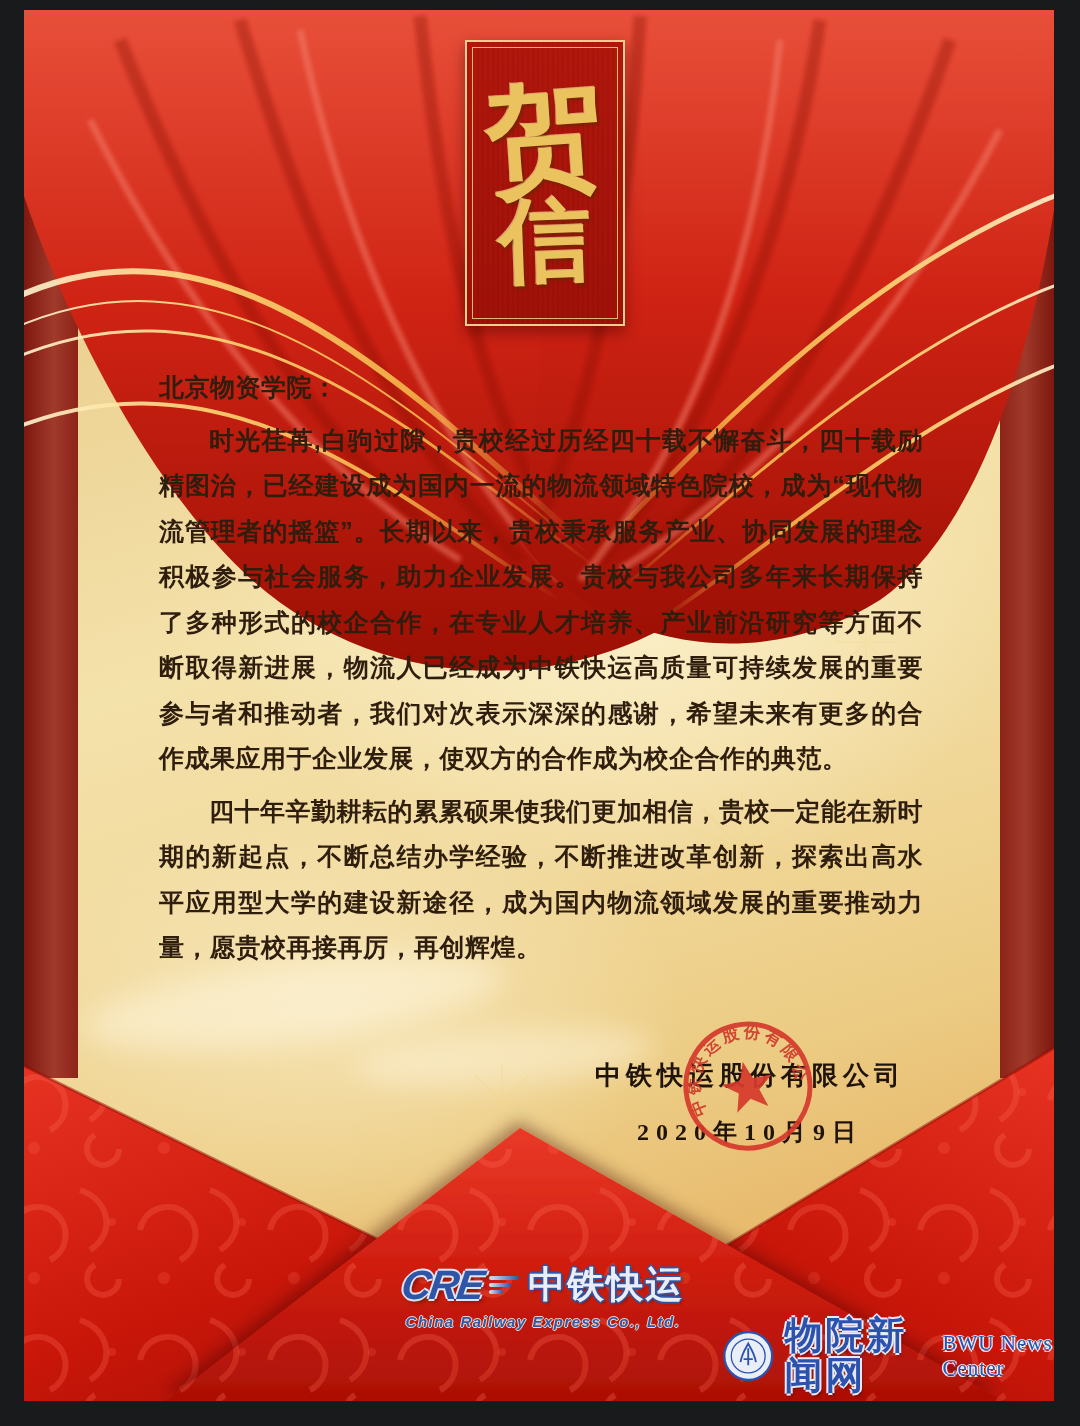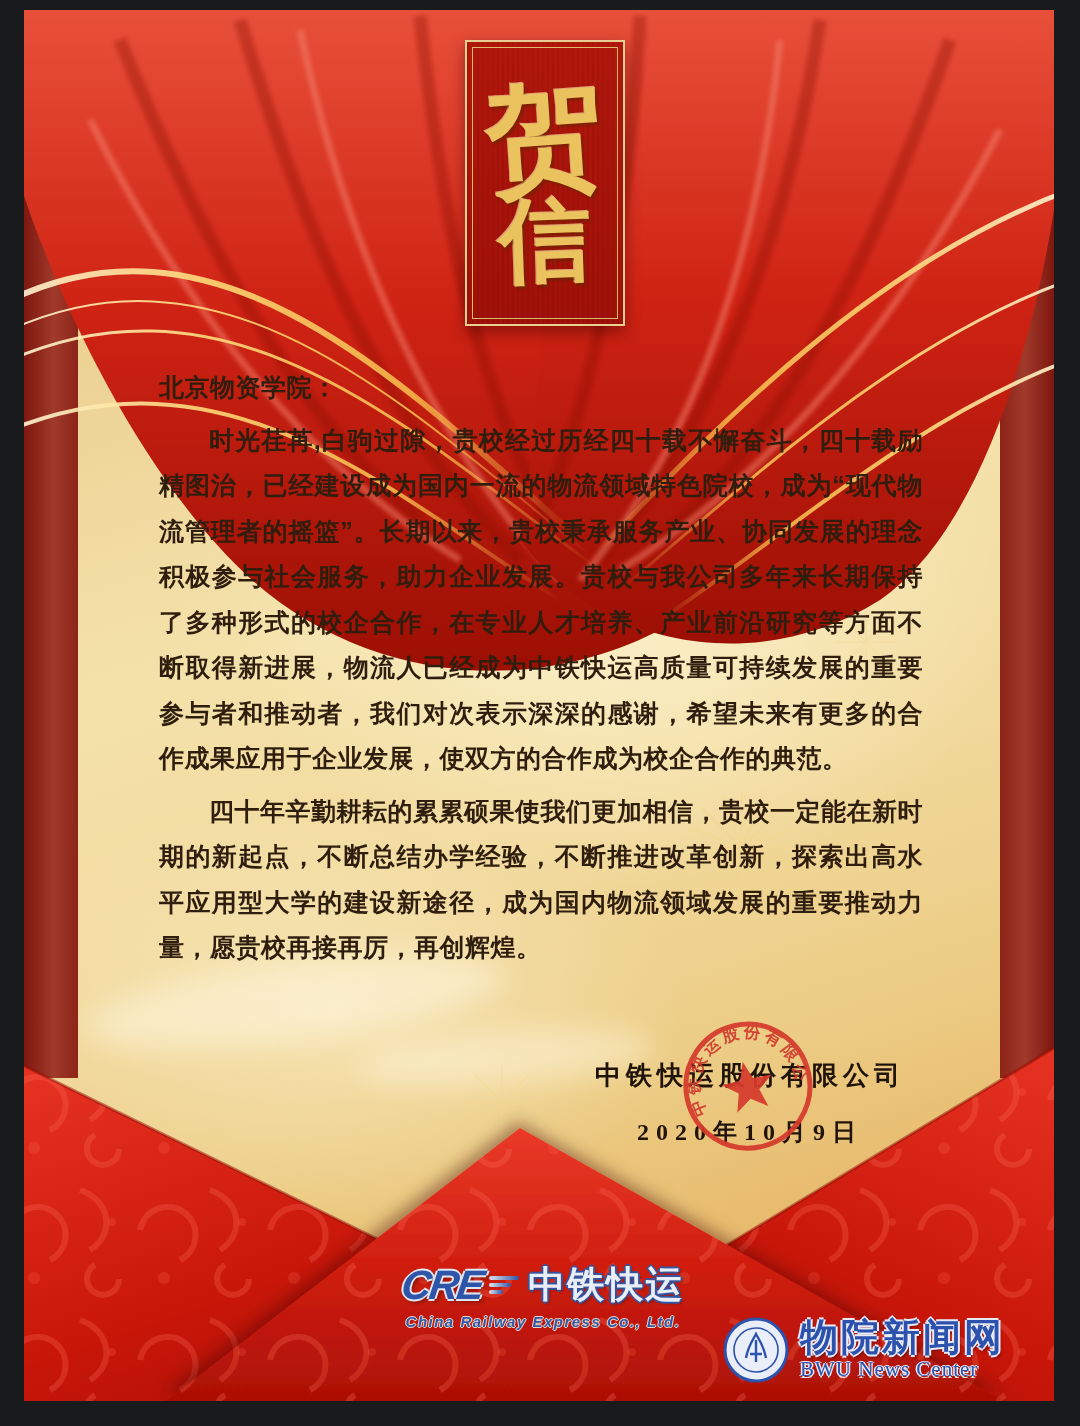--- a/index.html
+++ b/index.html
@@ -91,21 +91,21 @@
   }
   .cre-en{
     margin-top:3px;font-size:15px;font-weight:700;color:#3057aa;letter-spacing:1.5px;font-style:italic;
     text-shadow:-1px 0 0 #eed7c0,1px 0 0 #eed7c0,0 -1px 0 #eed7c0,0 1px 0 #eed7c0;
   }
   
   .wm{
     position:absolute;left:722px;top:1316px;z-index:8;
     display:flex;align-items:center;gap:10px;
   }
-  .wm-col{display:flex;flex-direction:column;align-items:flex-start;}
+  .wm-col{display:flex;flex-direction:row;align-items:center;}
   .wm-cn{
     font-size:38px;font-weight:800;color:#2d52ae;letter-spacing:3px;line-height:1.05;
     text-shadow:-2px 0 0 #e6ebf7,2px 0 0 #e6ebf7,0 -2px 0 #e6ebf7,0 2px 0 #e6ebf7,2px 3px 3px rgba(0,0,0,.35);
   }
   .wm-en{
     font-family:"Liberation Serif", serif;font-size:21px;font-weight:400;color:#2d52ae;letter-spacing:1px;
     text-shadow:-1.5px 0 0 #e6ebf7,1.5px 0 0 #e6ebf7,0 -1.5px 0 #e6ebf7,0 1.5px 0 #e6ebf7;
   }
   
   .frame{position:absolute;background:#191a1c;z-index:9;}

